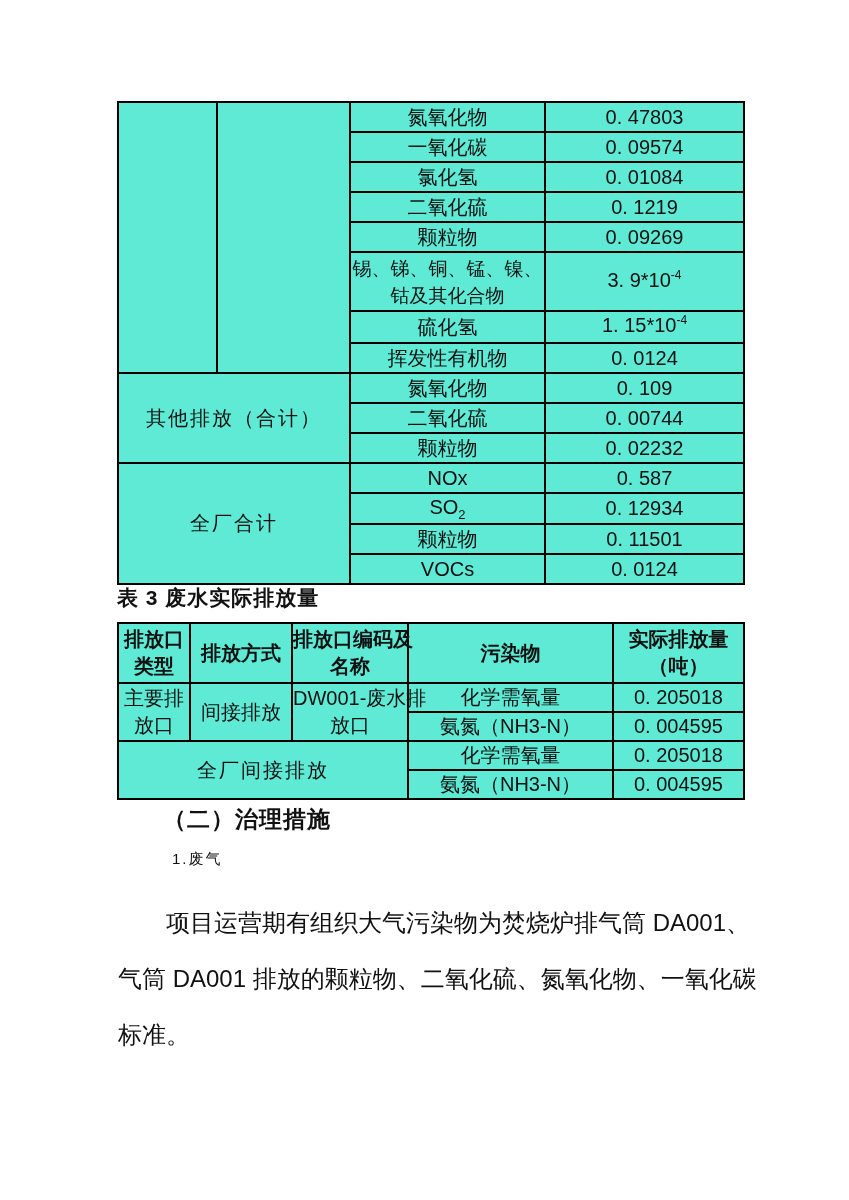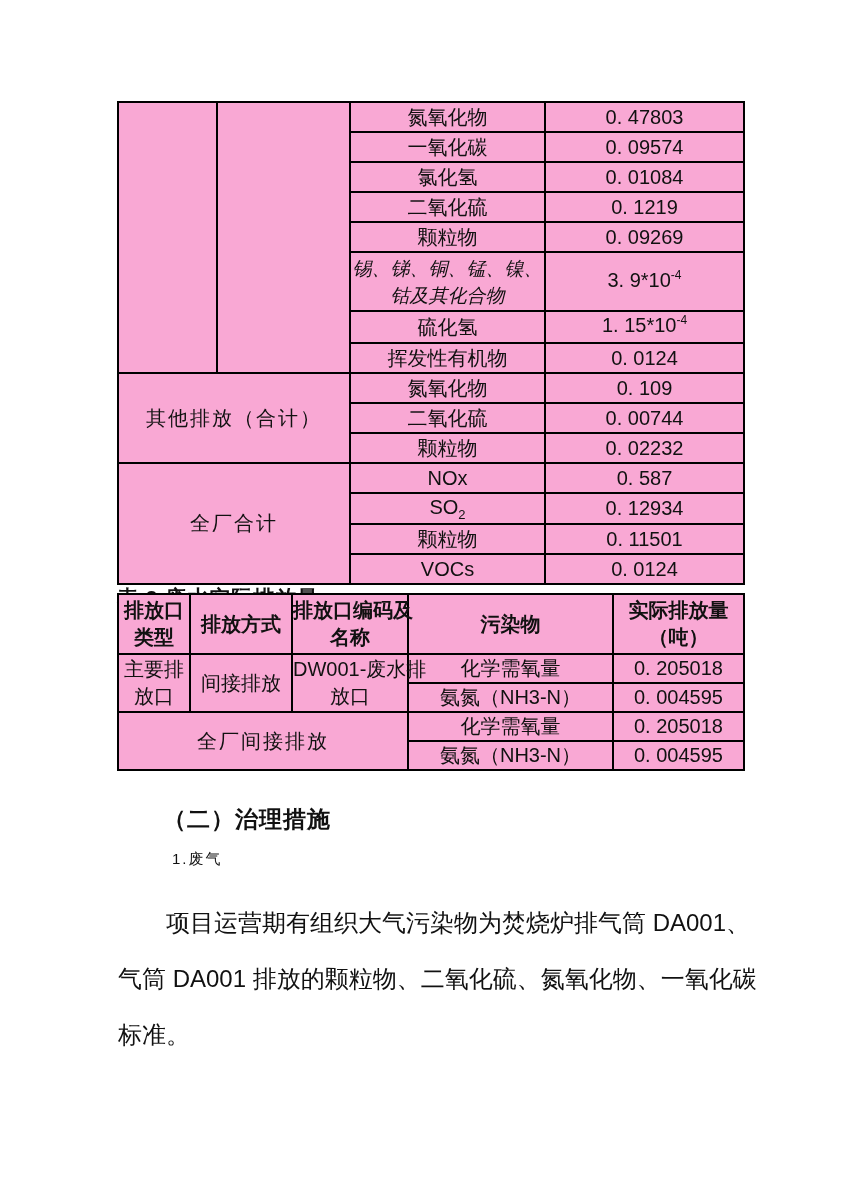--- a/index.html
+++ b/index.html
@@ -1,33 +1,33 @@
 <!DOCTYPE html>
 <html><head>
 <meta charset="utf-8">
 <style>
   html,body{margin:0;padding:0;background:#ffffff;}
   .page{
     position:relative;width:849px;height:1200px;background:#ffffff;
     font-family:"Liberation Sans","DejaVu Sans",sans-serif;color:#111;overflow:hidden;
   }
-  table{border-collapse:collapse;table-layout:fixed;position:absolute;background:#f9a8d4;}
+  table{border-collapse:collapse;table-layout:fixed;position:absolute;background:#5eead4;}
   td,th{
     border:2px solid #000;text-align:center;vertical-align:middle;
     font-size:20px;line-height:27px;padding:0;font-weight:normal;color:#111;
     overflow:visible;white-space:nowrap;
   }
   th{font-weight:bold;}
   #table-air{left:117px;top:101px;width:626px;}
   #table-air tr{height:30px;}
   #table-air tr.tall{height:59px;}
-  #table-ww{left:117px;top:593px;width:626px;}
+  #table-ww{left:117px;top:622px;width:626px;}
   #table-ww tr{height:29px;}
   #table-ww tr.hdr{height:60px;}
-  .fs19{font-size:19px;font-style:italic;}
+  .fs19{font-size:19px;}
   .sp{letter-spacing:2px;}
   .sup{font-size:12px;position:relative;top:-8px;letter-spacing:0;}
   .sub{font-size:13px;position:relative;top:5px;letter-spacing:0;}
   .t3-title{
     position:absolute;left:117px;top:584px;width:626px;text-align:left;
     font-size:21px;font-weight:bold;letter-spacing:1px;
   }
   .sec-heading{
     position:absolute;left:163px;top:808px;font-size:23px;font-weight:600;
     letter-spacing:1px;line-height:1;white-space:nowrap;

